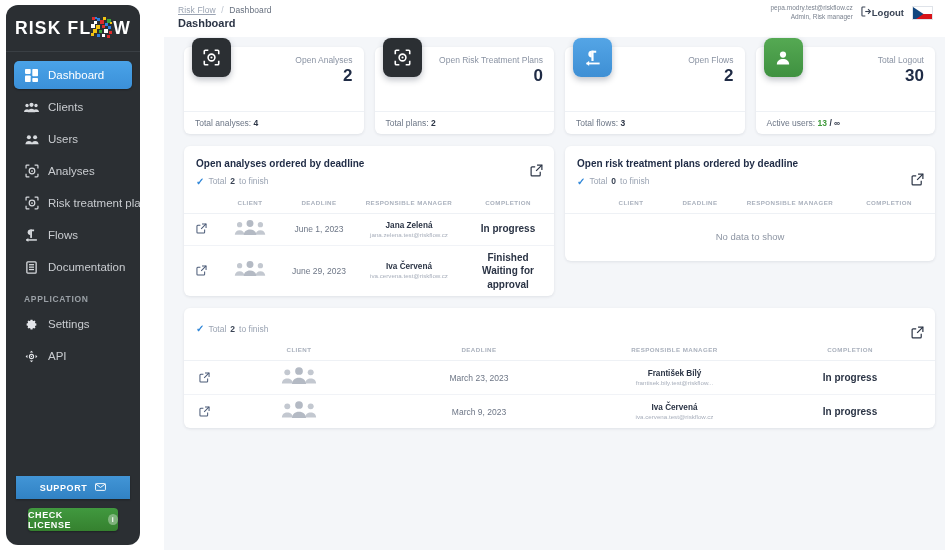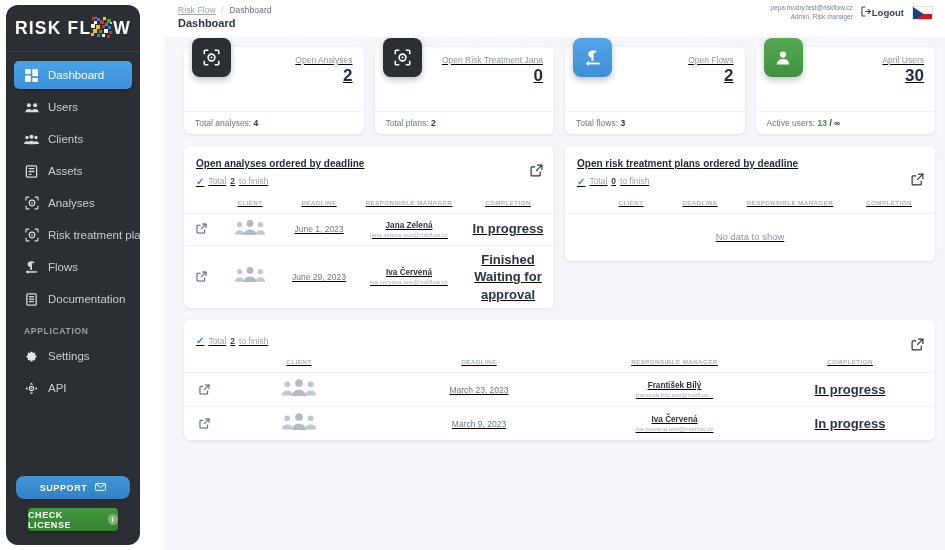--- a/index.html
+++ b/index.html
@@ -86,21 +86,21 @@
     padding: 9px 10px 6px 10px;
   }
   .sidebar-spacer { flex: 1 1 auto; }
   .side-btns { padding: 0 10px 14px 10px; }
   .btn-support {
     display: flex; align-items: center; justify-content: center; gap: 8px;
     height: 23px;
     width: 100%;
     background: linear-gradient(180deg,#4295d6 0%,#3182c4 100%);
     color: #fff;
-    border-radius: 8px;
+    border-radius: 0;
     font-size: 9px; font-weight: bold; letter-spacing: .6px;
     cursor: pointer;
     margin-bottom: 9px;
     box-shadow: 0 1px 2px rgba(0,0,0,.3);
   }
   .btn-license {
     display: flex; align-items: center; justify-content: center; gap: 8px;
     height: 23px;
     width: 79%;
     margin: 0 auto;
@@ -161,21 +161,21 @@
   }
   .flag {
     width: 21px; height: 14px;
     position: relative;
     display: inline-block;
     border: 1px solid #dfe3e9;
     overflow: hidden;
     cursor: pointer;
   }
 
-  .content { padding: 4px 10px 0 20px; text-decoration: underline; }
+  .content { padding: 4px 10px 0 20px; }
 
   
   .stats {
     display: flex;
     gap: 11px;
     margin-bottom: 12px;
     padding-top: 6px;
   }
   .stat-card {
     position: relative;
@@ -255,21 +255,21 @@
   table.dt td {
     padding: 5px 0;
     text-align: center;
     border-bottom: 1px solid #f1f3f7;
     vertical-align: middle;
   }
   table.dt tr:last-child td { border-bottom: none; }
   .td-date { font-size: 8.5px; color: #6d7686; }
   .td-mgr-name { font-size: 8.2px; font-weight: bold; color: #2b3445; }
   .td-mgr-mail { font-size: 6.2px; color: #a7aebb; margin-top: 1px; }
-  .td-status { font-size: 13px; font-weight: bold; color: #2b3445; line-height: 1.35; }
+  .td-status { font-size: 10px; font-weight: bold; color: #2b3445; line-height: 1.35; }
   .td-ext { width: 28px; }
   .no-data {
     text-align: center;
     font-size: 9.5px;
     color: #8d95a3;
     padding: 17px 0 19px 0;
   }
   .people { display: inline-flex; }
 </style>
 </head>
@@ -318,55 +318,44 @@
               <rect x="9" y="0" width="7" height="9" rx="1"></rect>
               <rect x="0" y="8" width="7" height="8" rx="1"></rect>
               <rect x="9" y="11" width="7" height="5" rx="1"></rect>
             </svg>
         </span>
         <span>Dashboard</span>
       </div>
 
       <div class="nav-item">
         <span class="ico">
-          <svg width="14" height="13" viewBox="0 0 18 14" fill="#d7dade">
-              <circle cx="5" cy="4" r="2.6"></circle>
-              <circle cx="13" cy="4" r="2.6"></circle>
-              <path d="M0.5 13c0-2.6 2-4.2 4.5-4.2S9.5 10.4 9.5 13z"></path>
-              <path d="M8.5 13c0-2.6 2-4.2 4.5-4.2S17.5 10.4 17.5 13z"></path>
-            </svg>
-        </span>
-        <span>Users</span>
-      </div>
-
-      <div class="nav-item">
-        <span class="ico">
           <svg width="15" height="13" viewBox="0 0 20 14" fill="#d7dade">
               <circle cx="4" cy="4.3" r="2.2"></circle>
               <circle cx="10" cy="3.4" r="2.8"></circle>
               <circle cx="16" cy="4.3" r="2.2"></circle>
               <path d="M0 13c0-2.3 1.7-3.8 4-3.8S8 10.7 8 13z"></path>
               <path d="M12 13c0-2.3 1.7-3.8 4-3.8S20 10.7 20 13z"></path>
               <path d="M5 13.2c0-2.8 2.2-4.6 5-4.6s5 1.8 5 4.6z"></path>
             </svg>
         </span>
         <span>Clients</span>
       </div>
 
       <div class="nav-item">
         <span class="ico">
-          <svg width="13" height="13" viewBox="0 0 14 14" fill="none" stroke="#d7dade" stroke-width="1.4">
-              <rect x="1.5" y="1" width="11" height="12" rx="1"></rect>
-              <line x1="4" y1="4" x2="10" y2="4"></line>
-              <line x1="4" y1="7" x2="10" y2="7"></line>
-              <line x1="4" y1="10" x2="7" y2="10"></line>
-            </svg>
-        </span>
-        <span>Assets</span>
-      </div>
+          <svg width="14" height="13" viewBox="0 0 18 14" fill="#d7dade">
+              <circle cx="5" cy="4" r="2.6"></circle>
+              <circle cx="13" cy="4" r="2.6"></circle>
+              <path d="M0.5 13c0-2.6 2-4.2 4.5-4.2S9.5 10.4 9.5 13z"></path>
+              <path d="M8.5 13c0-2.6 2-4.2 4.5-4.2S17.5 10.4 17.5 13z"></path>
+            </svg>
+        </span>
+        <span>Users</span>
+      </div>
+
 
       <div class="nav-item">
         <span class="ico">
           <svg width="14" height="14" viewBox="0 0 16 16" fill="none" stroke="#d7dade" stroke-width="1.4">
               <path d="M1.2 5V2.2A1 1 0 0 1 2.2 1.2H5"></path>
               <path d="M11 1.2h2.8a1 1 0 0 1 1 1V5"></path>
               <path d="M14.8 11v2.8a1 1 0 0 1-1 1H11"></path>
               <path d="M5 14.8H2.2a1 1 0 0 1-1-1V11"></path>
               <circle cx="8" cy="8" r="3.2"></circle>
               <circle cx="8" cy="8" r="1" fill="#d7dade" stroke="none"></circle>
@@ -527,21 +516,21 @@
             <svg width="17" height="17" viewBox="0 0 16 16" fill="none" stroke="#ffffff" stroke-width="1.5">
                 <path d="M1.2 5V2.2A1 1 0 0 1 2.2 1.2H5"></path>
                 <path d="M11 1.2h2.8a1 1 0 0 1 1 1V5"></path>
                 <path d="M14.8 11v2.8a1 1 0 0 1-1 1H11"></path>
                 <path d="M5 14.8H2.2a1 1 0 0 1-1-1V11"></path>
                 <circle cx="8" cy="8" r="3.2"></circle>
                 <circle cx="8" cy="8" r="1" fill="#ffffff" stroke="none"></circle>
               </svg>
           </div>
           <div class="stat-top">
-            <div class="stat-label">Open Risk Treatment Jana</div>
+            <div class="stat-label">Open Risk Treatment Plans</div>
             <div class="stat-value">0</div>
           </div>
           <div class="stat-foot">
             <span>Total plans:</span>
             <b>2</b>
           </div>
         </div>
 
         <div class="stat-card">
           <div class="stat-icon" style="background:linear-gradient(180deg,#54a5e6,#3e8fd4);">
@@ -564,21 +553,21 @@
         </div>
 
         <div class="stat-card">
           <div class="stat-icon" style="background:linear-gradient(180deg,#55a953,#3f9140);">
             <svg width="16" height="16" viewBox="0 0 14 14" fill="#ffffff">
                 <circle cx="7" cy="4" r="2.7"></circle>
                 <path d="M1.6 12.6c0-3 2.4-4.7 5.4-4.7s5.4 1.7 5.4 4.7z"></path>
               </svg>
           </div>
           <div class="stat-top">
-            <div class="stat-label">April Users</div>
+            <div class="stat-label">Total Logout</div>
             <div class="stat-value">30</div>
           </div>
           <div class="stat-foot">
             <span>Active users:</span>
             <span class="green-num">13</span>
             <b>/ ∞</b>
           </div>
         </div>
 
       </div>

